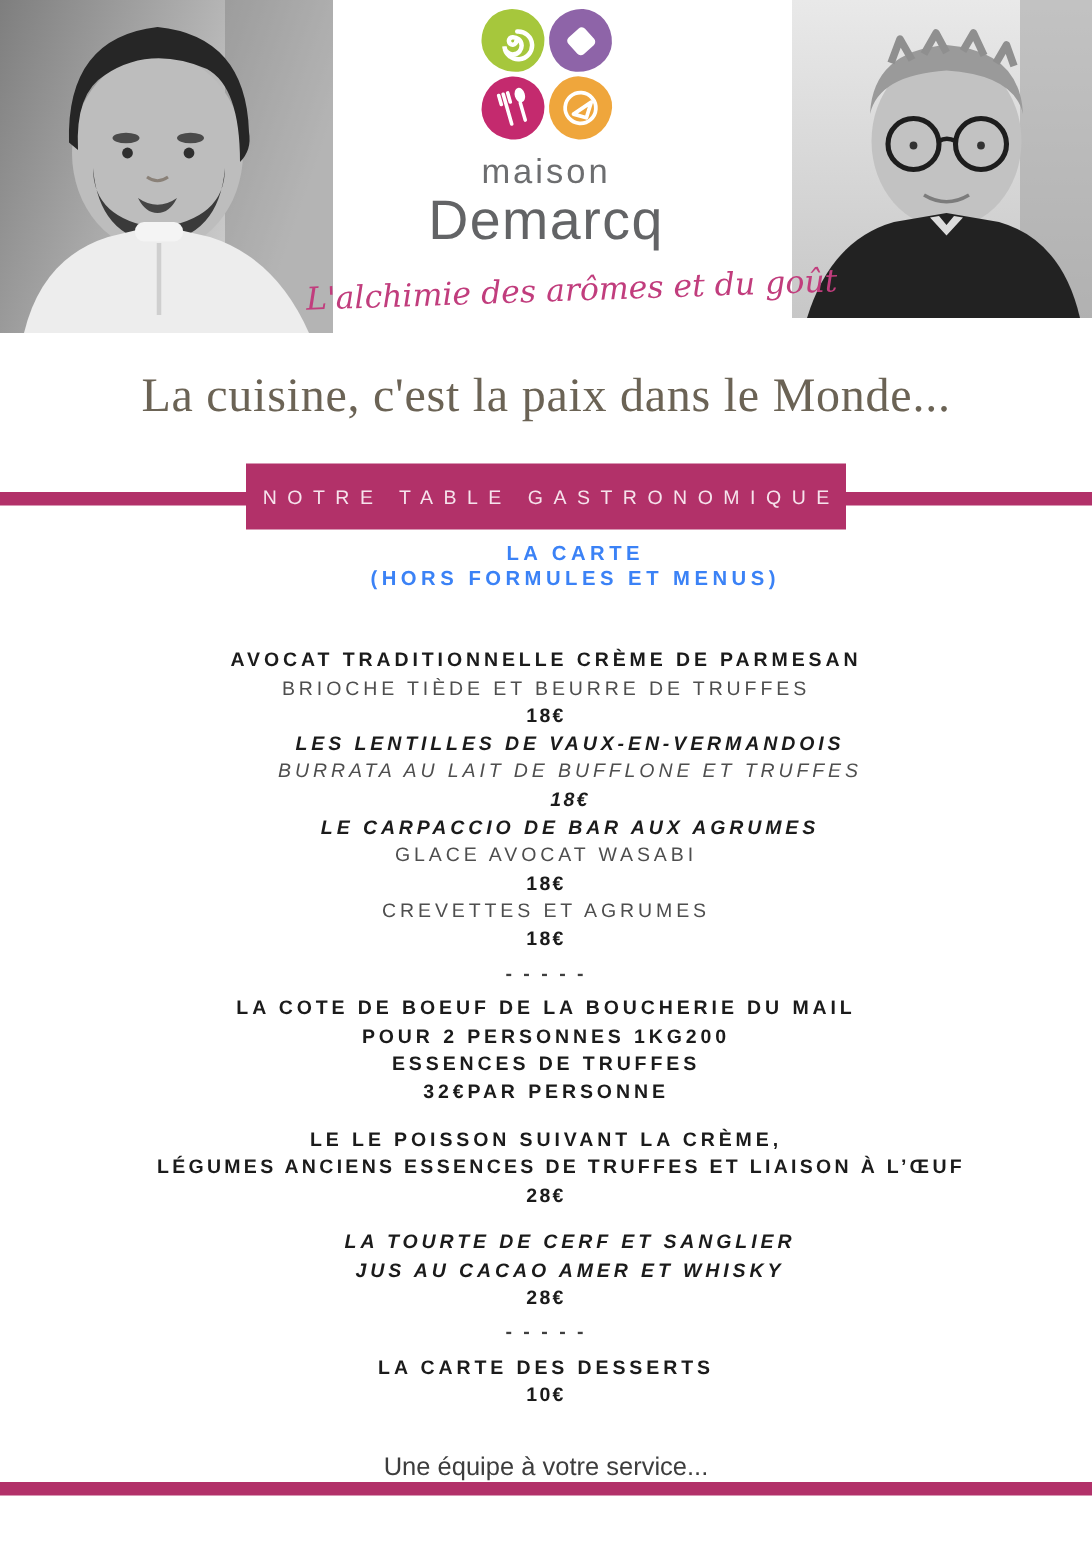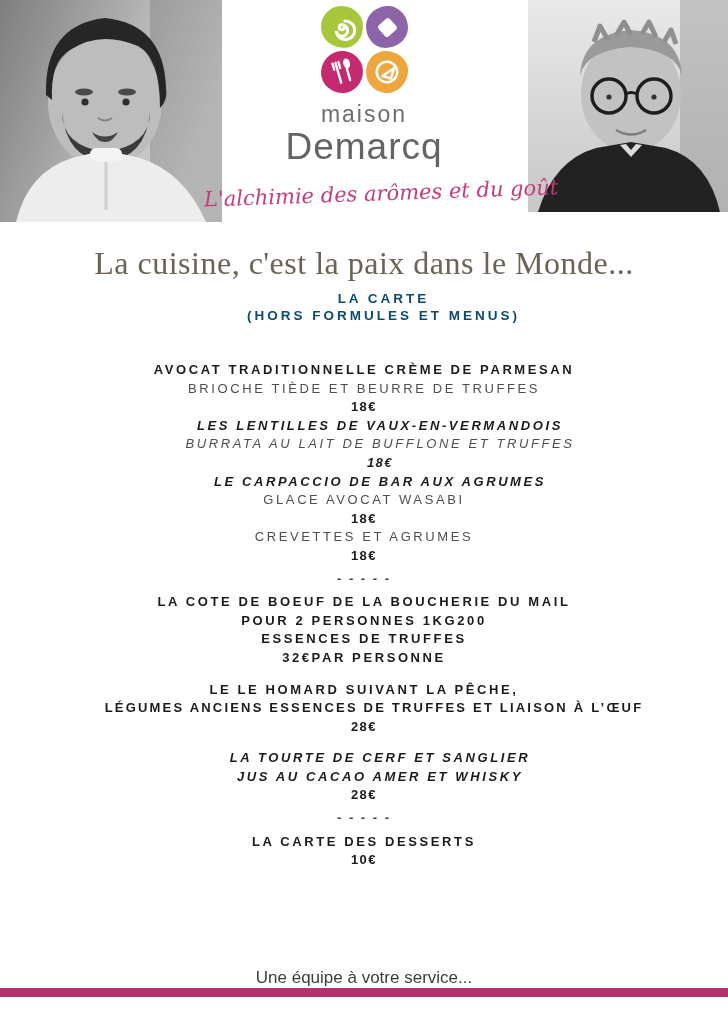--- a/index.html
+++ b/index.html
@@ -46,21 +46,21 @@
   .banner-box{
     position:absolute;left:50%;top:0;transform:translateX(-50%);
     width:400px;height:44px;background:#b23169;
     display:flex;align-items:center;justify-content:center;
   }
   .banner-box span{
     color:#f6e3ec;font-size:13px;letter-spacing:7px;font-weight:400;
     padding-left:7px;white-space:nowrap;
   }
   
-  .carte-title-block{margin-top:7px;text-align:center;color:#0c4a6e;padding-left:39px;}
+  .carte-title-block{margin-top:7px;text-align:center;color:#3b82f6;padding-left:39px;}
   .carte-title{font-size:13.5px;font-weight:700;letter-spacing:3px;line-height:17px;}
   .carte-subtitle{font-size:13.5px;font-weight:700;letter-spacing:3px;line-height:17px;}
   
   .menu{margin-top:37px;text-align:center;}
   .menu-line{font-size:13px;line-height:18.6px;white-space:nowrap;}
   .menu-line.bold{font-weight:700;letter-spacing:2.6px;color:#1b1b1b;}
   .menu-line.sub{font-weight:400;letter-spacing:2.6px;color:#4e4e4e;}
   .menu-line.price{font-weight:700;letter-spacing:1.5px;color:#1b1b1b;}
   .menu-line.italic{font-style:italic;padding-left:32px;}
   .menu-line.divider{font-weight:700;letter-spacing:2px;color:#3f3f3f;margin:4px 0 5px 0;}
@@ -153,20 +153,26 @@
         </div>
       </div>
       <div class="brand-small">maison</div>
       <div class="brand-large">Demarcq</div>
       <div class="brand-tagline">L'alchimie des arômes et du goût</div>
     </div>
   </div>
 
   <div class="headline">La cuisine, c'est la paix dans le Monde...</div>
 
+  <div class="banner-wrap">
+    <div class="banner-line"></div>
+    <div class="banner-box">
+      <span>NOTRE TABLE GASTRONOMIQUE</span>
+    </div>
+  </div>
 
   <div class="carte-title-block">
     <div class="carte-title">LA CARTE</div>
     <div class="carte-subtitle">(HORS FORMULES ET MENUS)</div>
   </div>
 
   <div class="menu">
 
       <div class="menu-line bold">AVOCAT TRADITIONNELLE CRÈME DE PARMESAN</div>
 
@@ -194,21 +200,21 @@
       <div class="menu-line divider">- - - - -</div>
 
       <div class="menu-line bold">LA COTE DE BOEUF DE LA BOUCHERIE DU MAIL</div>
 
       <div class="menu-line bold">POUR 2 PERSONNES 1KG200</div>
 
       <div class="menu-line bold">ESSENCES DE TRUFFES</div>
 
       <div class="menu-line bold">32€PAR PERSONNE</div>
 
-      <div class="menu-line bold gap">LE LE HOMARD SUIVANT LA PÊCHE,</div>
+      <div class="menu-line bold gap">LE LE POISSON SUIVANT LA CRÈME,</div>
 
       <div class="menu-line bold longline">LÉGUMES ANCIENS ESSENCES DE TRUFFES ET LIAISON À L’ŒUF</div>
 
       <div class="menu-line price">28€</div>
 
       <div class="menu-line bold italic gap">LA TOURTE DE CERF ET SANGLIER</div>
 
       <div class="menu-line bold italic">JUS AU CACAO AMER ET WHISKY</div>
 
       <div class="menu-line price">28€</div>

